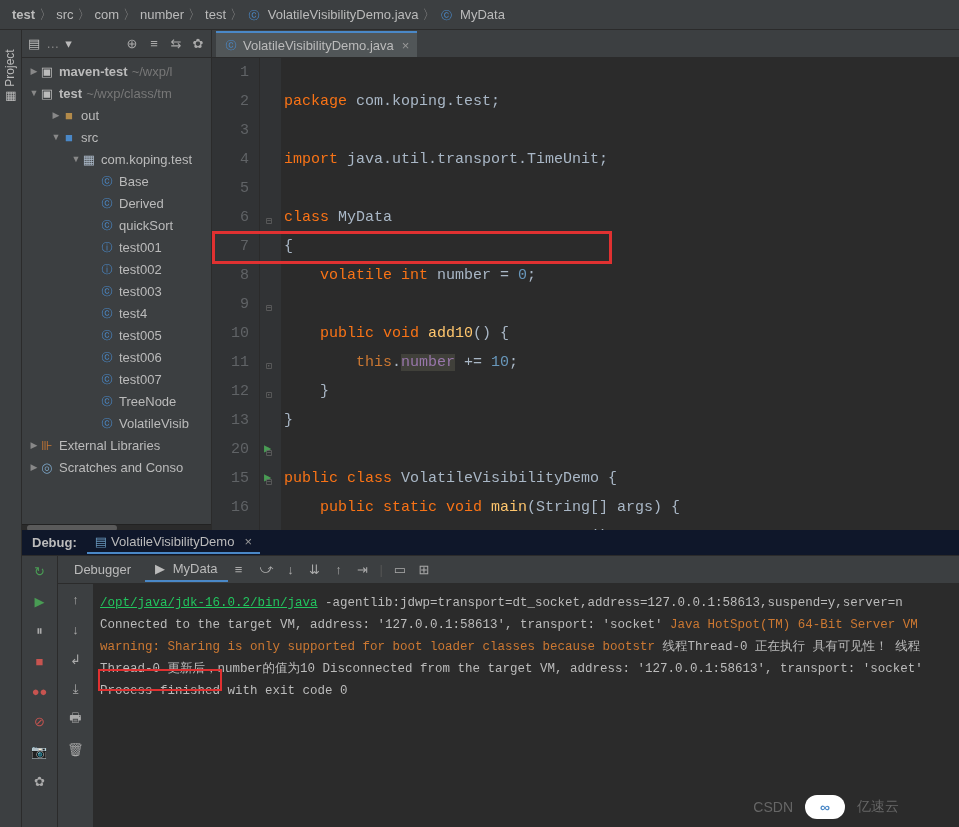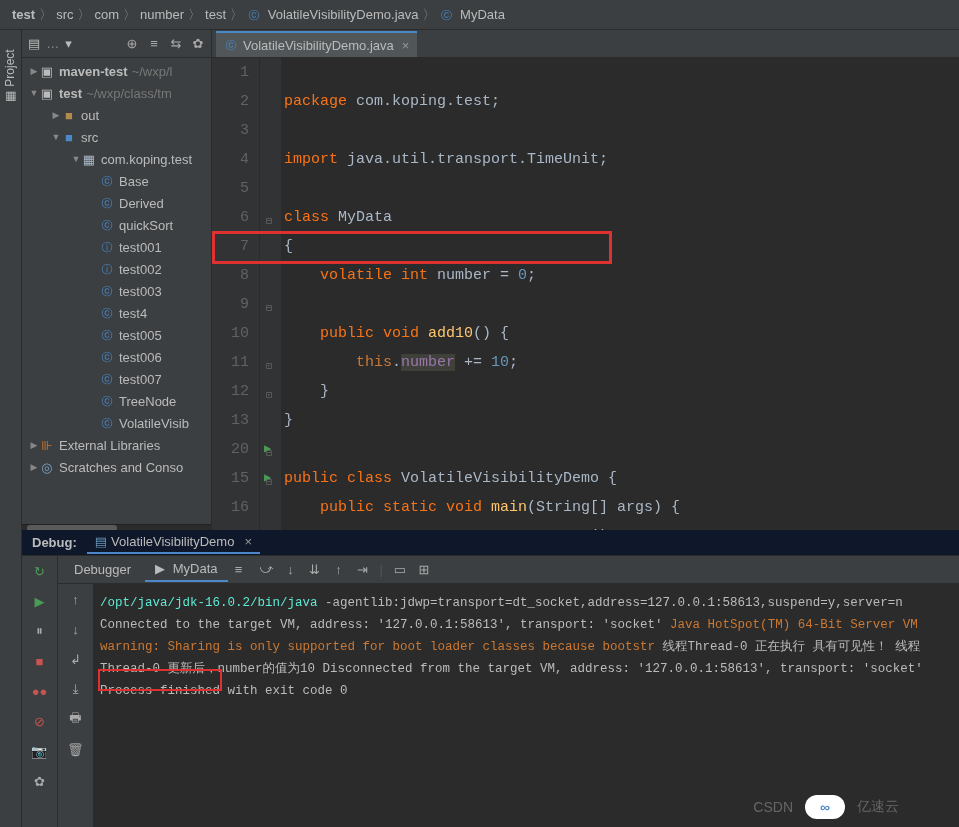--- a/index.html
+++ b/index.html
@@ -157,21 +157,21 @@
     width:36px;
     background:#3c3f41;
     border-right:1px solid #2b2b2b;
     display:flex;
     flex-direction:column;
     align-items:center;
     padding-top:6px;
     gap:12px;
   }
   .console-wrap{ flex:1; display:flex;}
-  .link{ color:#5eead4; }
+  .link{ color:#22c55e; text-decoration:underline;}
   .warn{ color:#cc7832;}
   .out{ color:#bbb;}
   .hl-console{ position:absolute; border:2px solid #e03131; top:85px; left:4px; width:124px; height:22px;}
   .watermark{
     position:absolute;
     right:60px;
     bottom:8px;
     color:#666;
     font-size:14px;
     display:flex;

